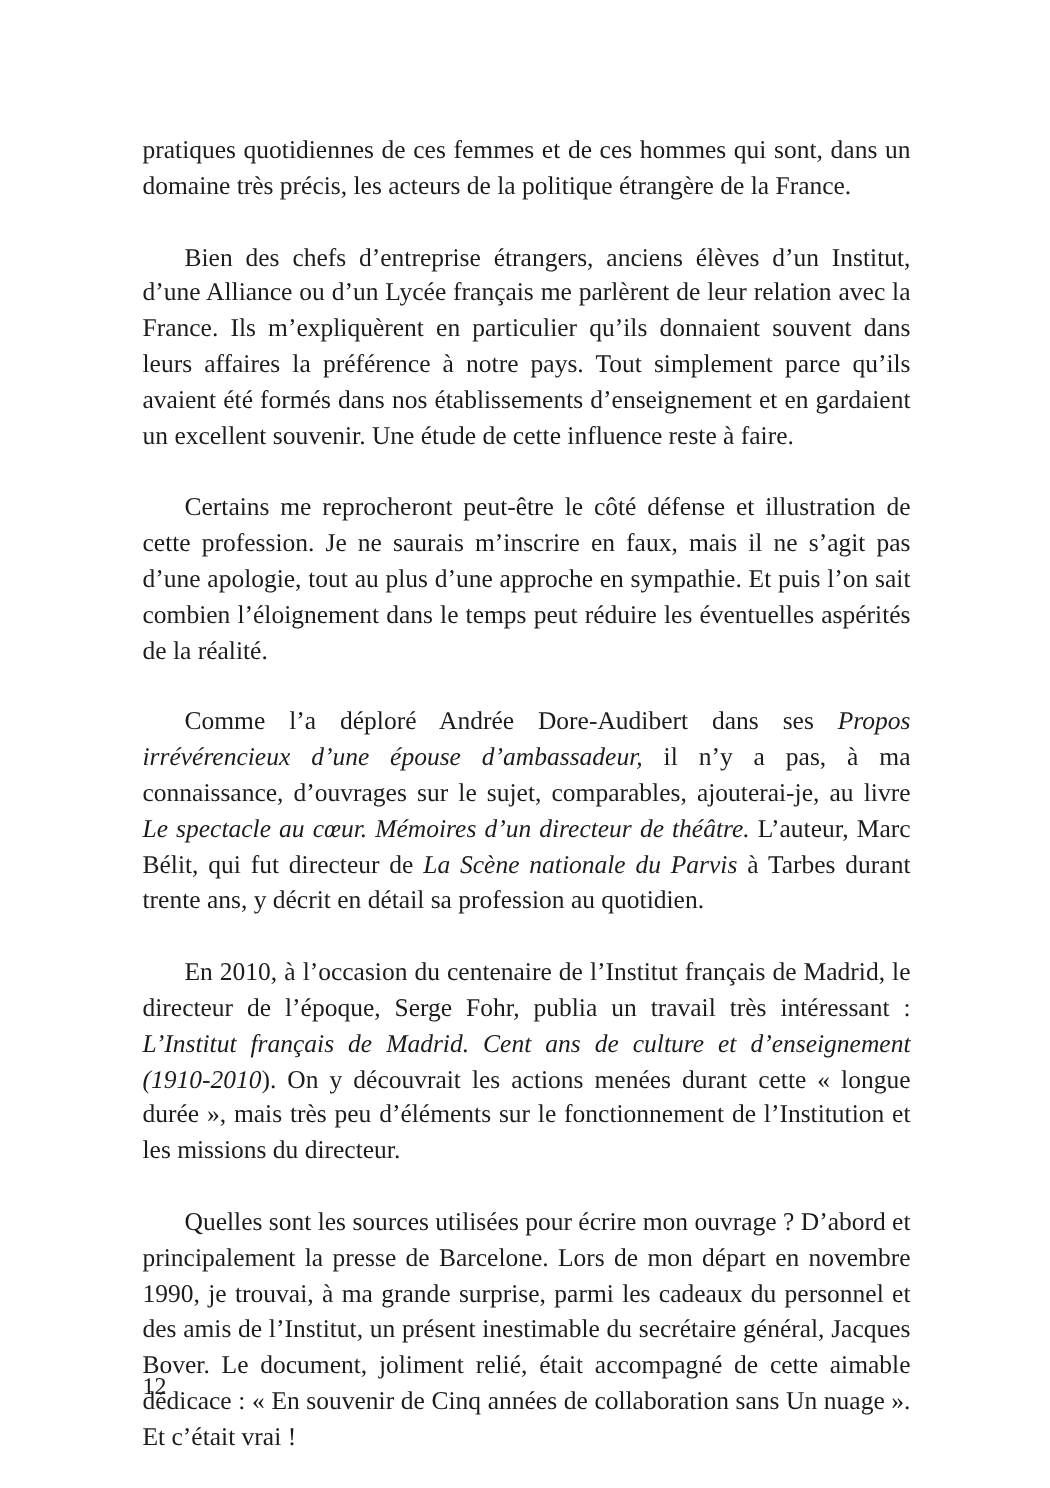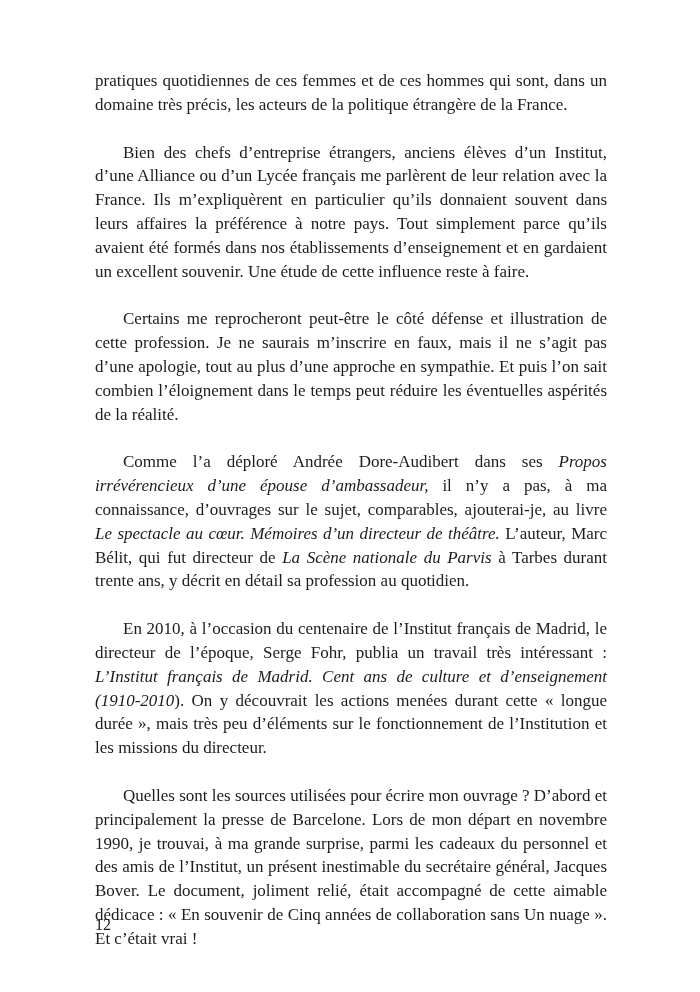--- a/index.html
+++ b/index.html
@@ -12,21 +12,21 @@
     width: 700px;
     height: 992px;
     background: #ffffff;
     font-family: "Liberation Serif", serif;
     color: #1c1c1c;
     overflow: hidden;
   }
   .text-block {
     position: absolute;
     left: 95px;
-    top: 69px;
+    top: 88px;
     width: 512px;
     font-size: 17px;
     line-height: 23.8px;
     text-align: justify;
     text-justify: inter-word;
   }
   .text-block p {
     margin: 0;
     padding: 0;
   }

